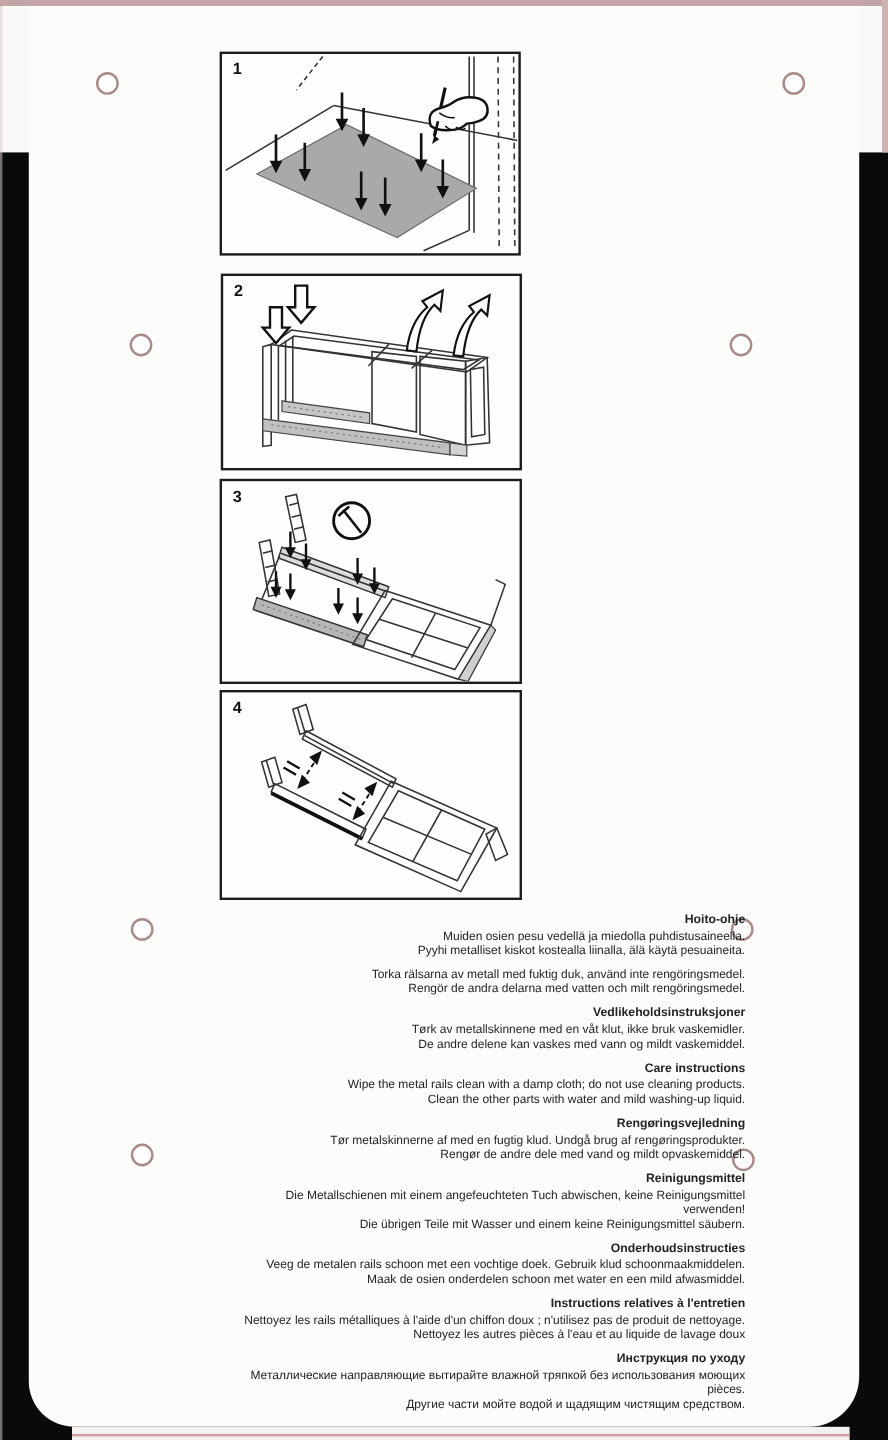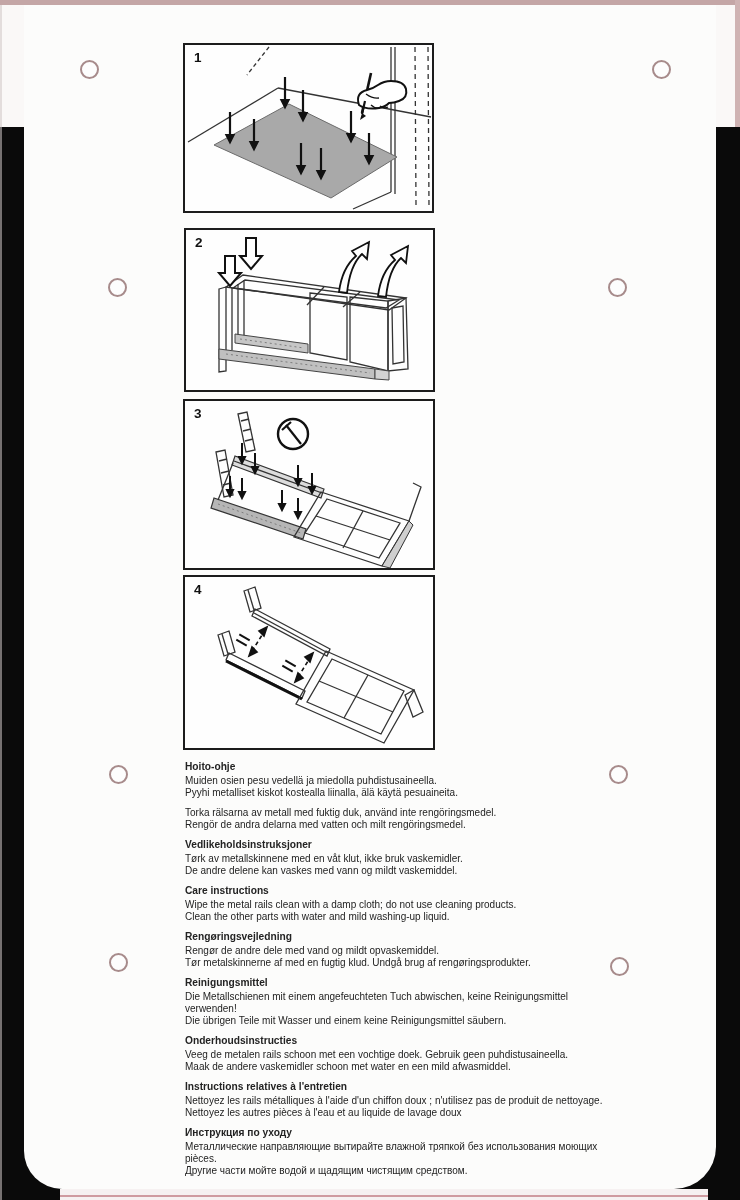--- a/index.html
+++ b/index.html
@@ -11,21 +11,21 @@
   .right-sliver{left:735px;top:0;width:5px;height:127px;background:#cfb3b3;}
   .left-sliver{left:0;top:5px;width:2px;height:1195px;background:#cfc6c6;opacity:.55;}
   .paper{left:24px;top:5px;width:692px;height:1184px;background:#fcfcfb;
          border-radius:0 0 42px 38px;}
   .bottom-strip{left:60px;top:1189px;width:648px;height:11px;background:#f6f1f1;}
   .bottom-line{position:absolute;left:0;right:0;top:6px;height:2px;background:#cf9ba0;}
   .hole{width:15px;height:15px;border:2px solid #a78b8b;border-radius:50%;background:#fdfdfd;}
   .panel{background:#fefefe;border:2px solid #1c1c1c;box-sizing:border-box;}
   .panel svg{display:block;width:100%;height:100%;}
   .num{position:absolute;left:9px;top:5px;font-size:13.5px;font-weight:bold;color:#111;}
-  .care{left:185px;top:761px;width:436px;font-size:10px;line-height:12px;color:#232323;}
+  .care{left:185px;top:761px;width:436px;font-size:10px;line-height:12px;color:#232323;text-align:right;}
   .sec{margin-bottom:8px;}
   .sec .h{font-weight:bold;margin-bottom:2px;font-size:10.2px;}
   .lw{stroke:#333;stroke-width:1.3;fill:none;}
 </style>
 </head>
 <body>
 
 <div id="stage">
 
   <div class="abs top-strip"></div>
@@ -259,32 +259,32 @@
       <div class="l">Tørk av metallskinnene med en våt klut, ikke bruk vaskemidler.</div>
       <div class="l">De andre delene kan vaskes med vann og mildt vaskemiddel.</div>
     </div>
     <div class="sec">
       <div class="h">Care instructions</div>
       <div class="l">Wipe the metal rails clean with a damp cloth; do not use cleaning products.</div>
       <div class="l">Clean the other parts with water and mild washing-up liquid.</div>
     </div>
     <div class="sec">
       <div class="h">Rengøringsvejledning</div>
+      <div class="l">Tør metalskinnerne af med en fugtig klud. Undgå brug af rengøringsprodukter.</div>
       <div class="l">Rengør de andre dele med vand og mildt opvaskemiddel.</div>
-      <div class="l">Tør metalskinnerne af med en fugtig klud. Undgå brug af rengøringsprodukter.</div>
     </div>
     <div class="sec">
       <div class="h">Reinigungsmittel</div>
       <div class="l">Die Metallschienen mit einem angefeuchteten Tuch abwischen, keine Reinigungsmittel verwenden!</div>
       <div class="l">Die übrigen Teile mit Wasser und einem keine Reinigungsmittel säubern.</div>
     </div>
     <div class="sec">
       <div class="h">Onderhoudsinstructies</div>
-      <div class="l">Veeg de metalen rails schoon met een vochtige doek. Gebruik geen puhdistusaineella.</div>
-      <div class="l">Maak de andere vaskemidler schoon met water en een mild afwasmiddel.</div>
+      <div class="l">Veeg de metalen rails schoon met een vochtige doek. Gebruik klud schoonmaakmiddelen.</div>
+      <div class="l">Maak de osien onderdelen schoon met water en een mild afwasmiddel.</div>
     </div>
     <div class="sec">
       <div class="h">Instructions relatives à l'entretien</div>
       <div class="l">Nettoyez les rails métalliques à l'aide d'un chiffon doux ; n'utilisez pas de produit de nettoyage.</div>
       <div class="l">Nettoyez les autres pièces à l'eau et au liquide de lavage doux</div>
     </div>
     <div class="sec">
       <div class="h">Инструкция по уходу</div>
       <div class="l">Металлические направляющие вытирайте влажной тряпкой без использования моющих pièces.</div>
       <div class="l">Другие части мойте водой и щадящим чистящим средством.</div>

